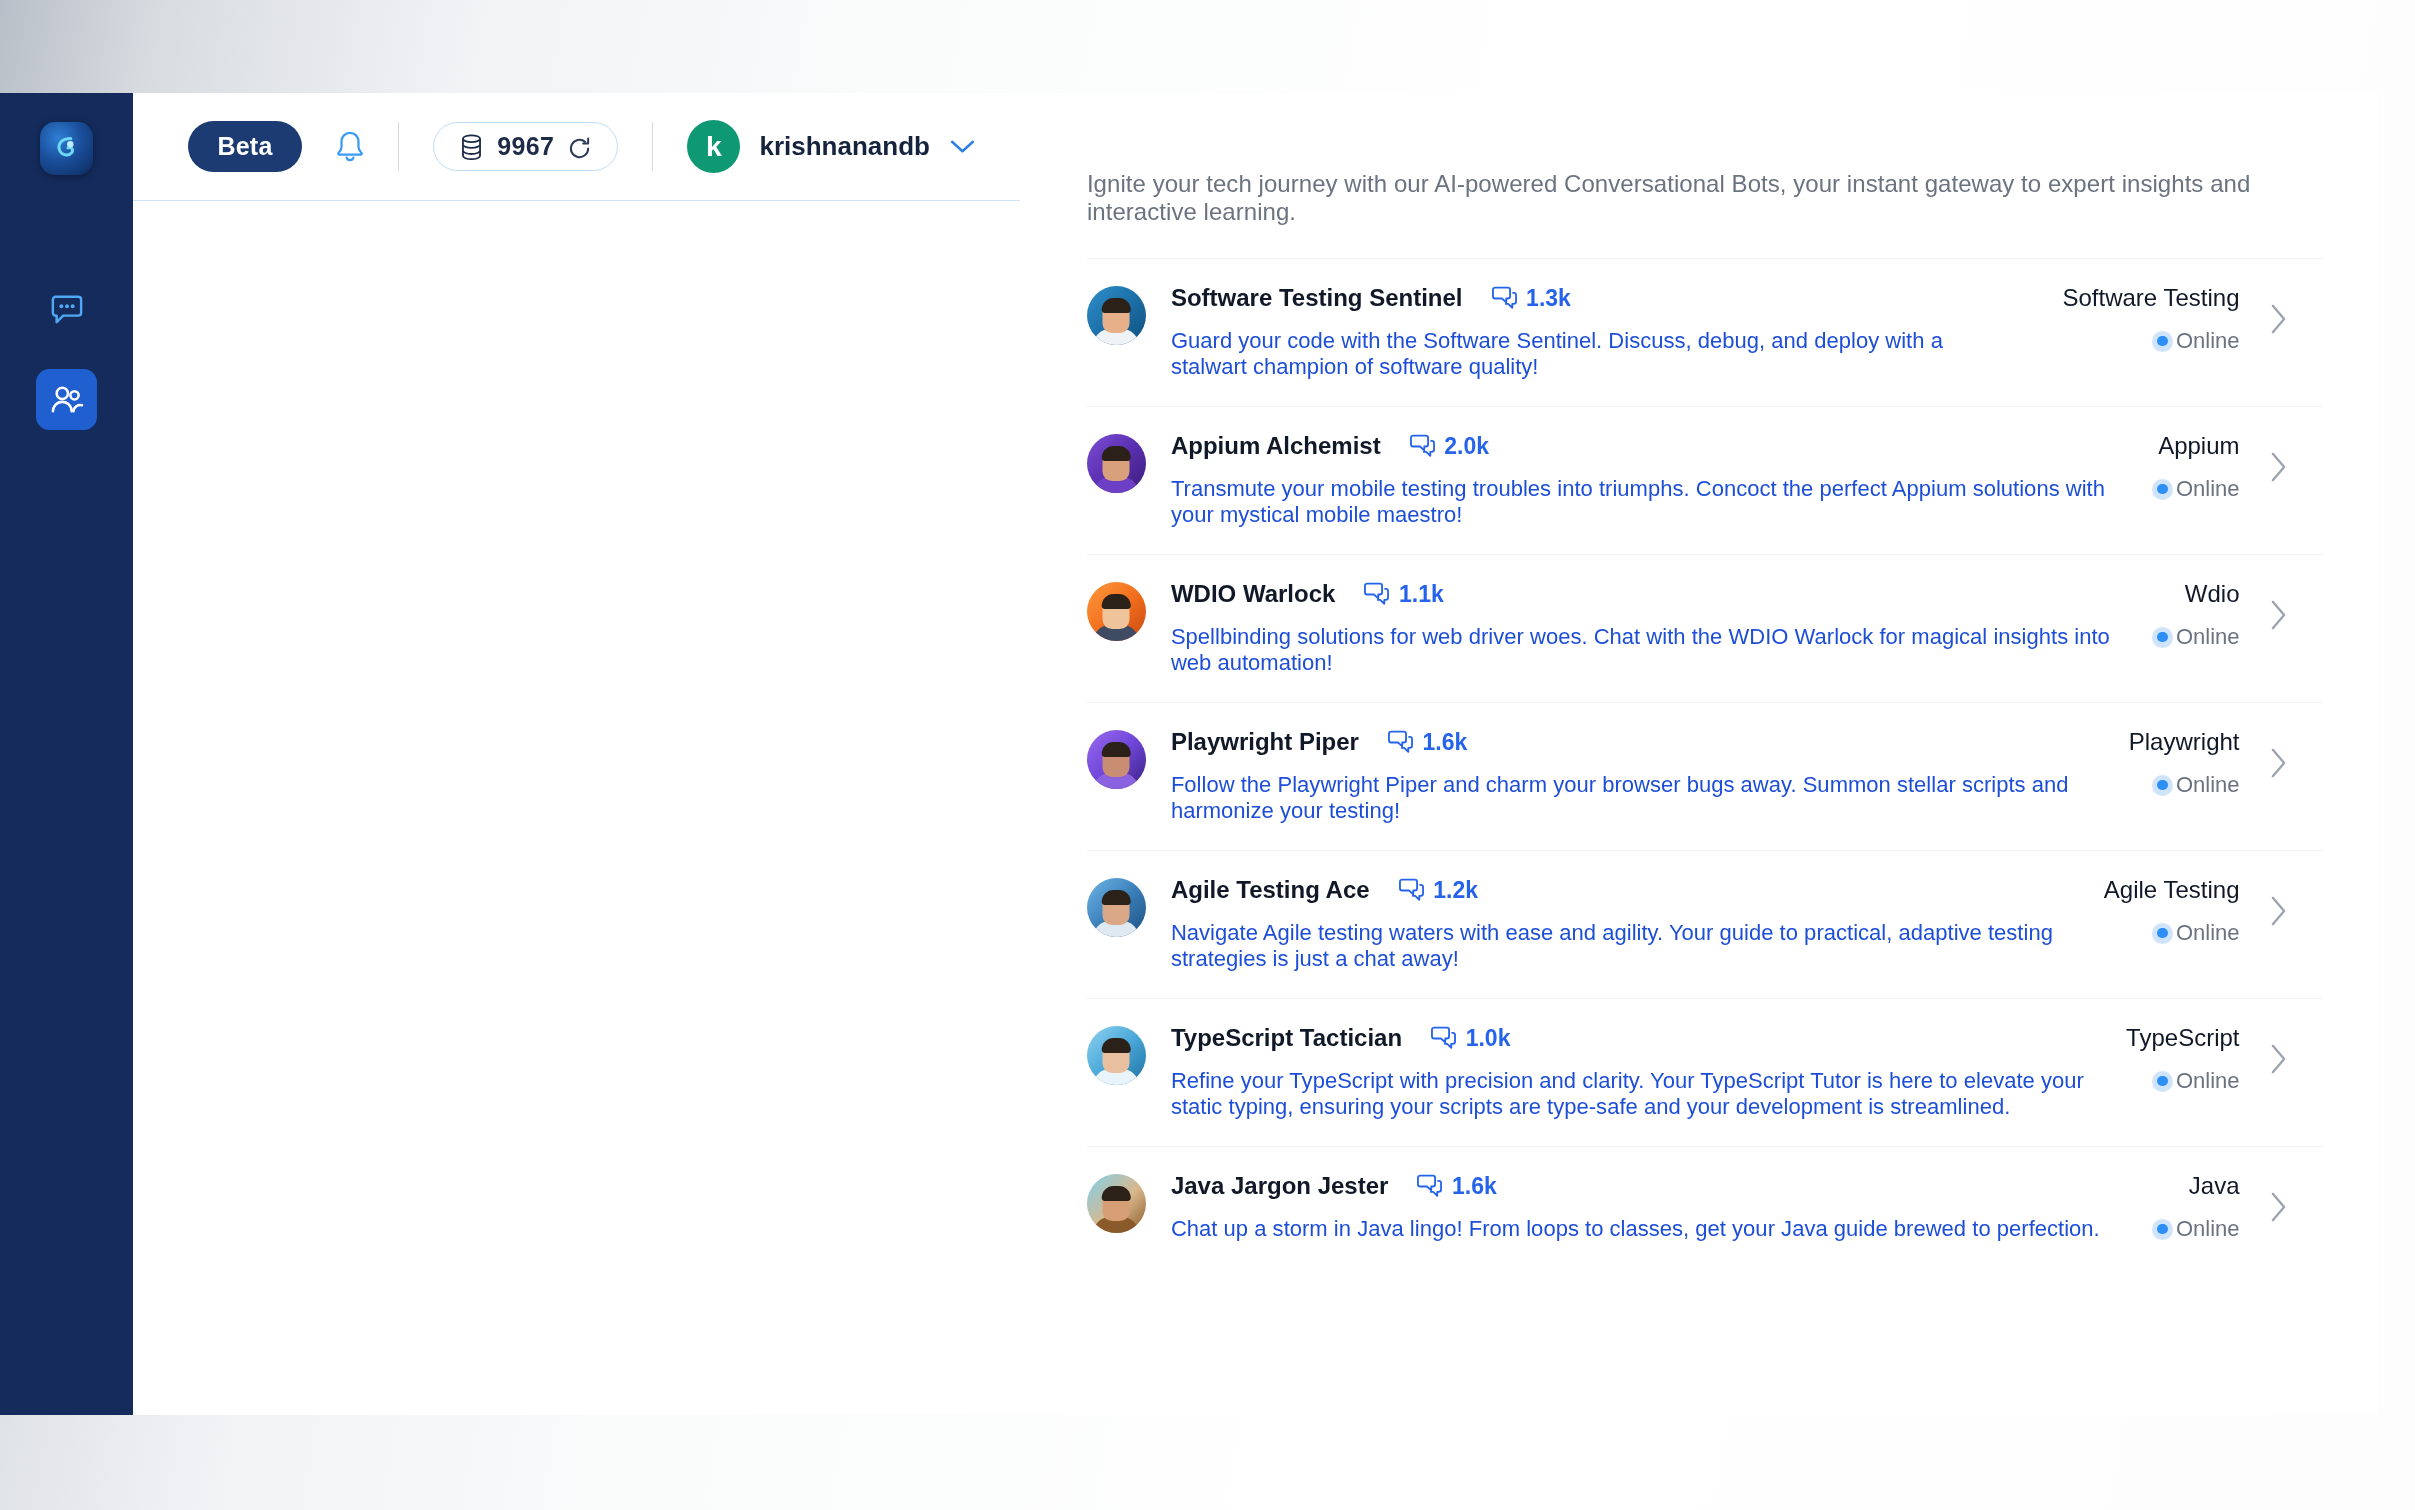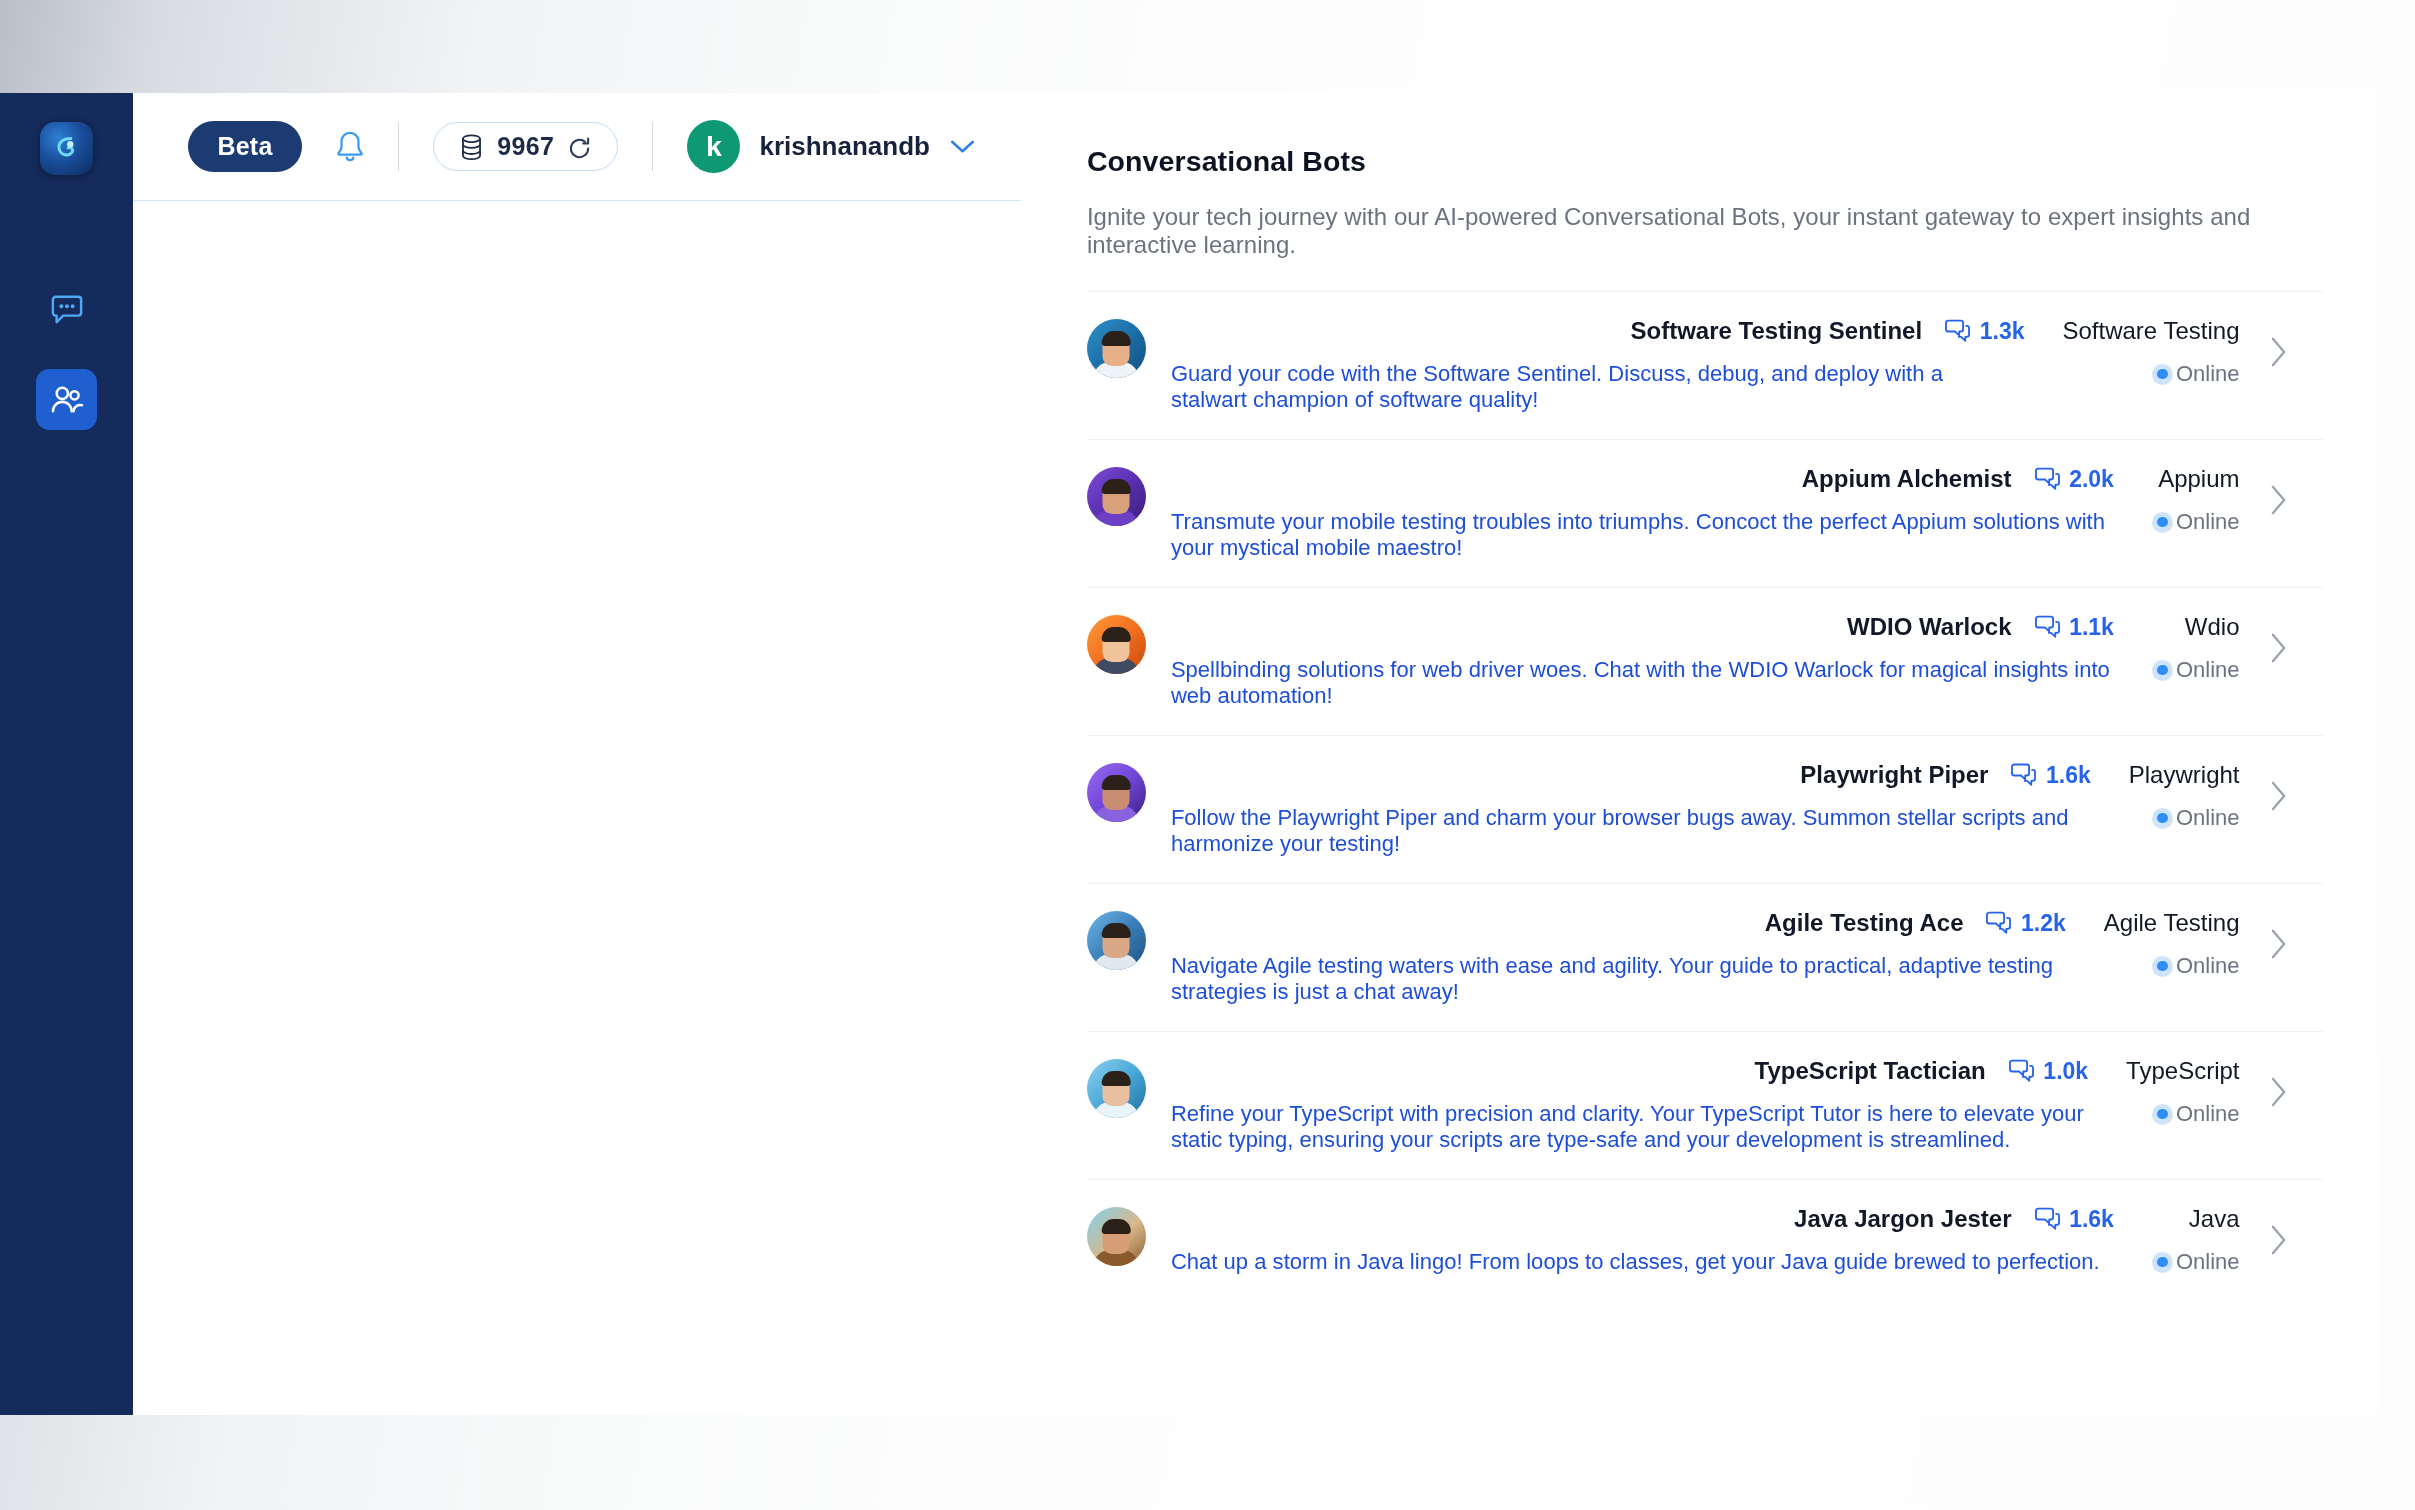--- a/index.html
+++ b/index.html
@@ -198,22 +198,21 @@
     border-radius: 17px 17px 0 0;
   }
 
   .bot-main {
     flex: 1 1 auto;
     min-width: 0;
   }
   .bot-title-line {
     display: flex;
     align-items: center;
-    gap: 22px;
-    justify-content: flex-end;
+    gap: 28px;
   }
   .bot-name {
     font-size: 24px;
     font-weight: bold;
     color: #111827;
     white-space: nowrap;
   }
   .bot-count {
     display: flex;
     align-items: center;
@@ -357,21 +356,20 @@
             <svg width="27" height="17" viewBox="0 0 28 18">
               <path d="M3 4 L14 14 L25 4" fill="none" stroke="#2D7FE8" stroke-width="2.6" stroke-linecap="round" stroke-linejoin="round"></path>
             </svg>
           </span>
         </div>
 
       </div>
     </header>
 
     <main id="main">
-      <h1 id="page-title">Conversational Bots</h1>
       <p id="page-subtitle">Ignite your tech journey with our AI-powered Conversational Bots, your instant gateway to expert insights and interactive learning.</p>
 
       <div id="bot-list">
           <div class="bot-row">
             <div class="bot-avatar" style="background:linear-gradient(135deg, #2f8fc9 0%, #1c6fa8 50%, #0f4f7d 100%)">
               <div class="body" style="background:#eef3f7"></div>
               <div class="face" style="background:#e7b089"></div>
               <div class="hair"></div>
             </div>
             <div class="bot-main">

